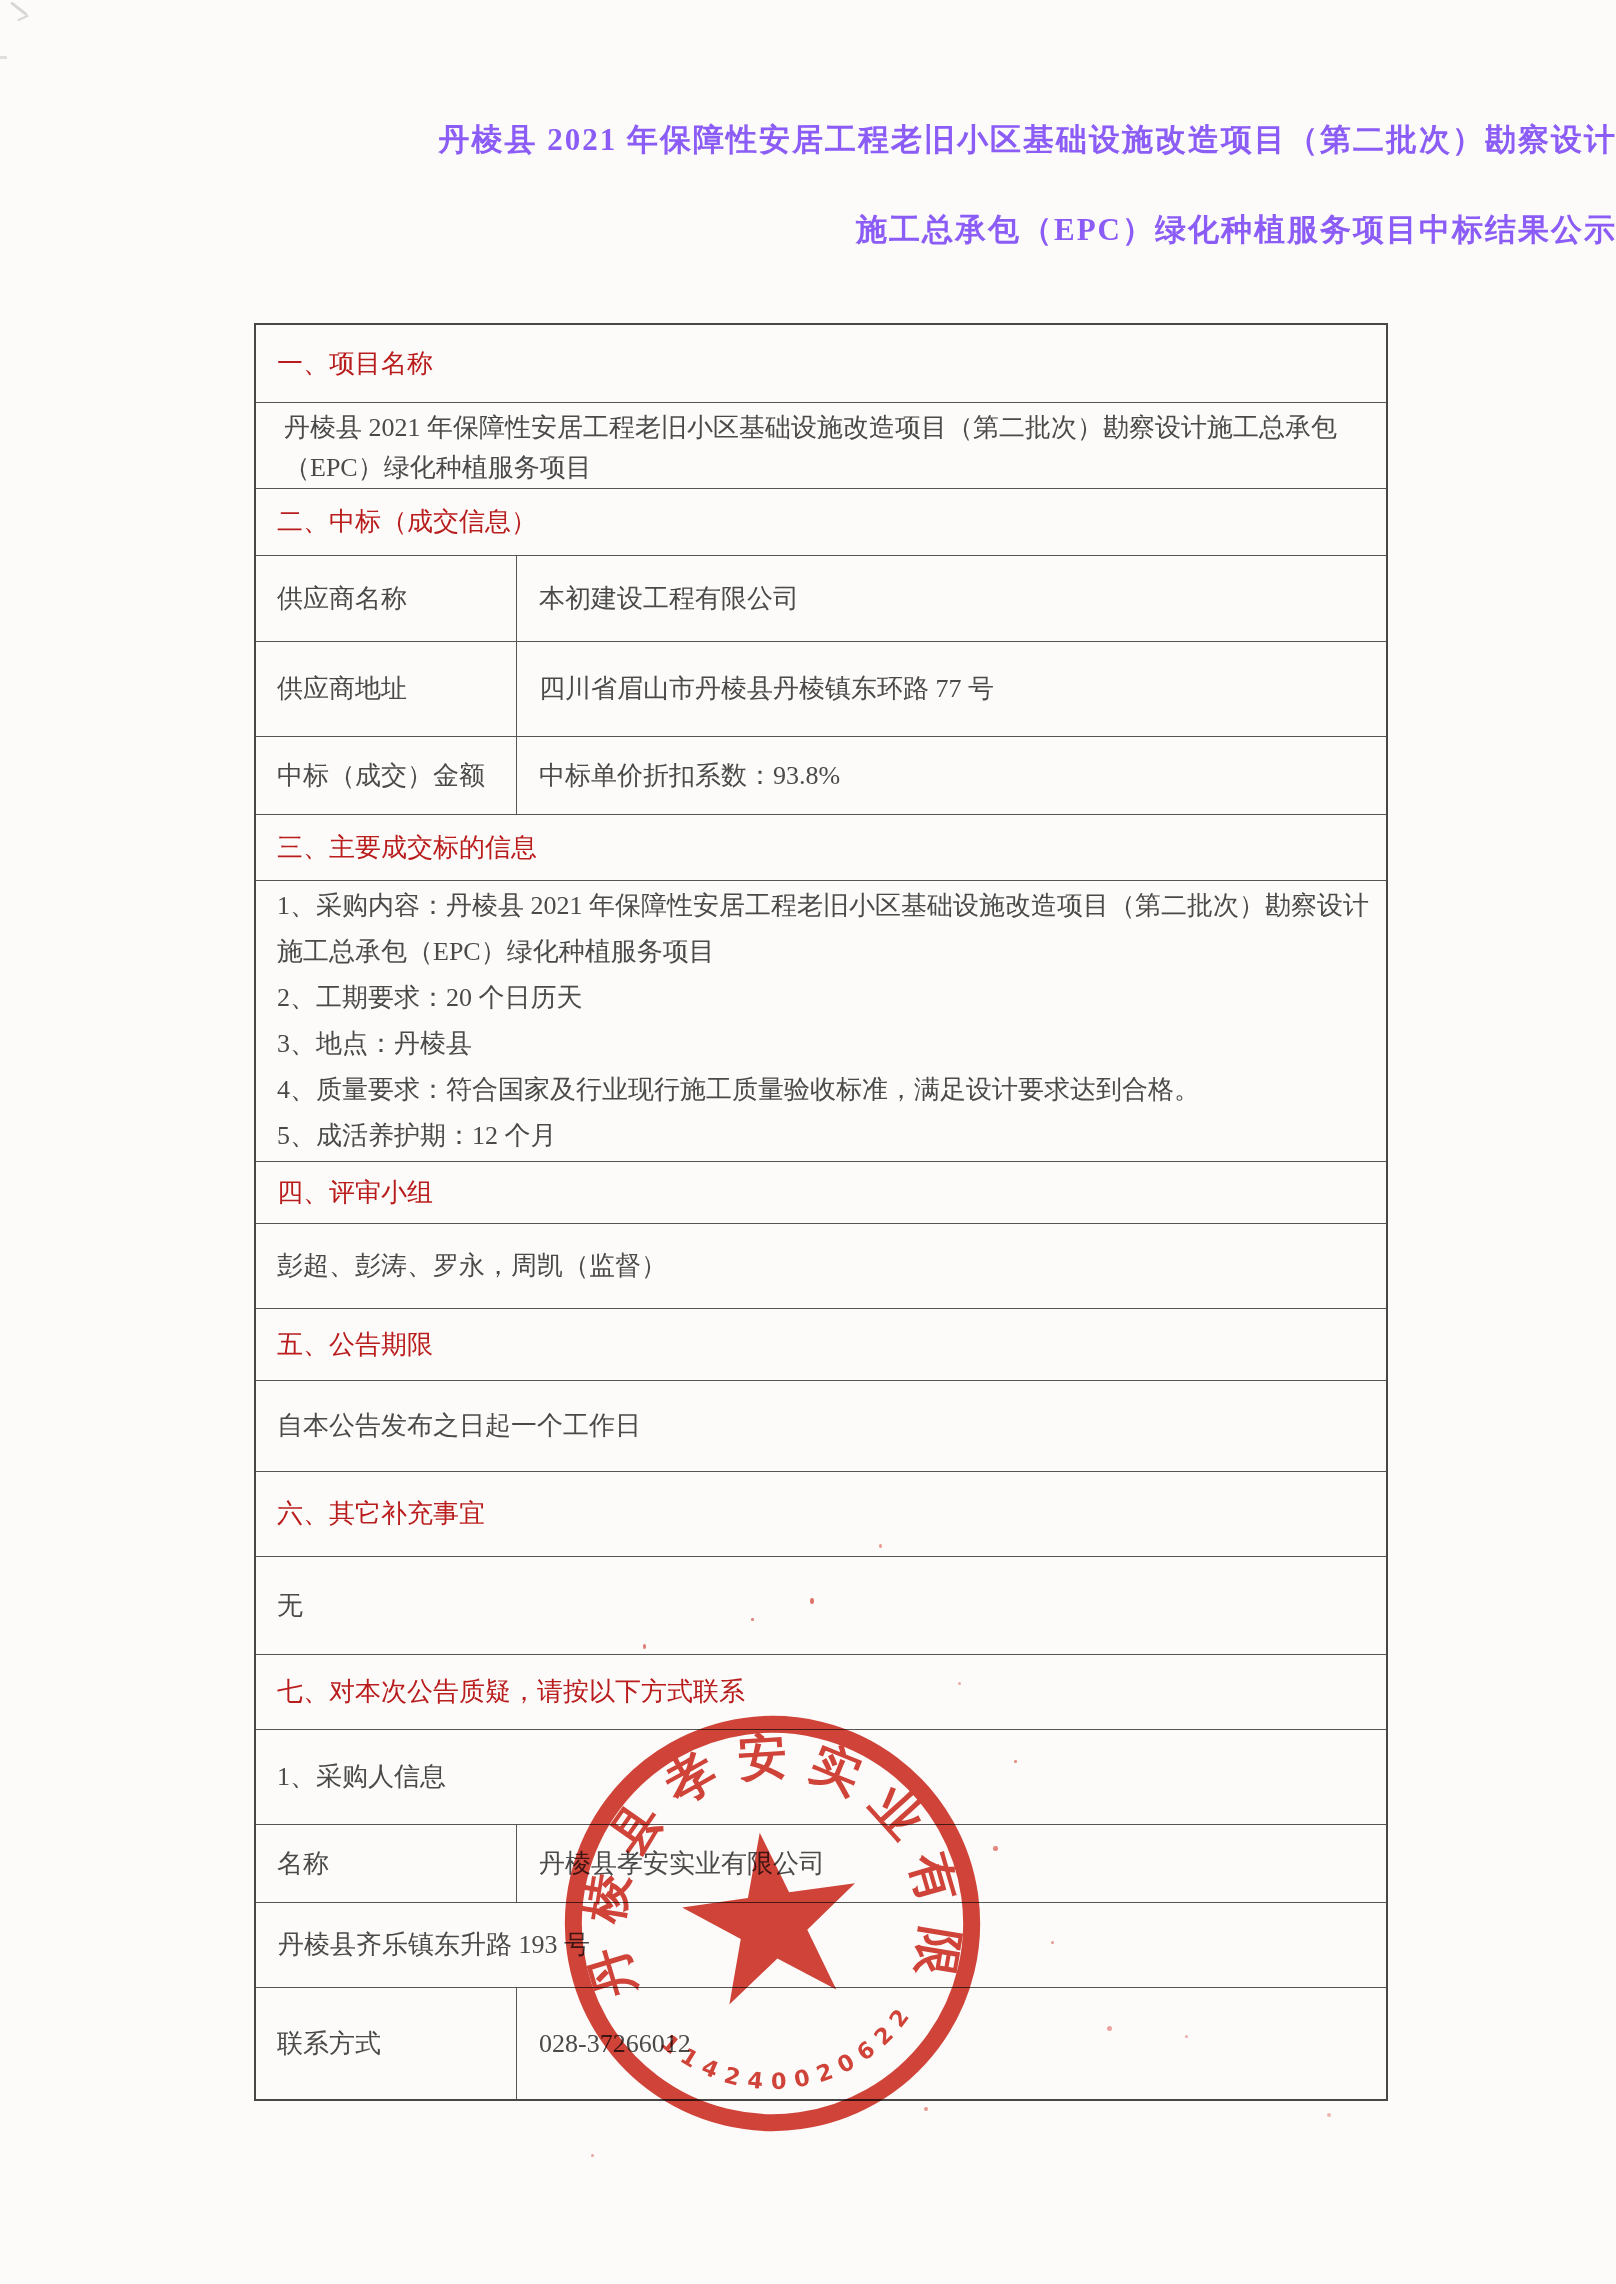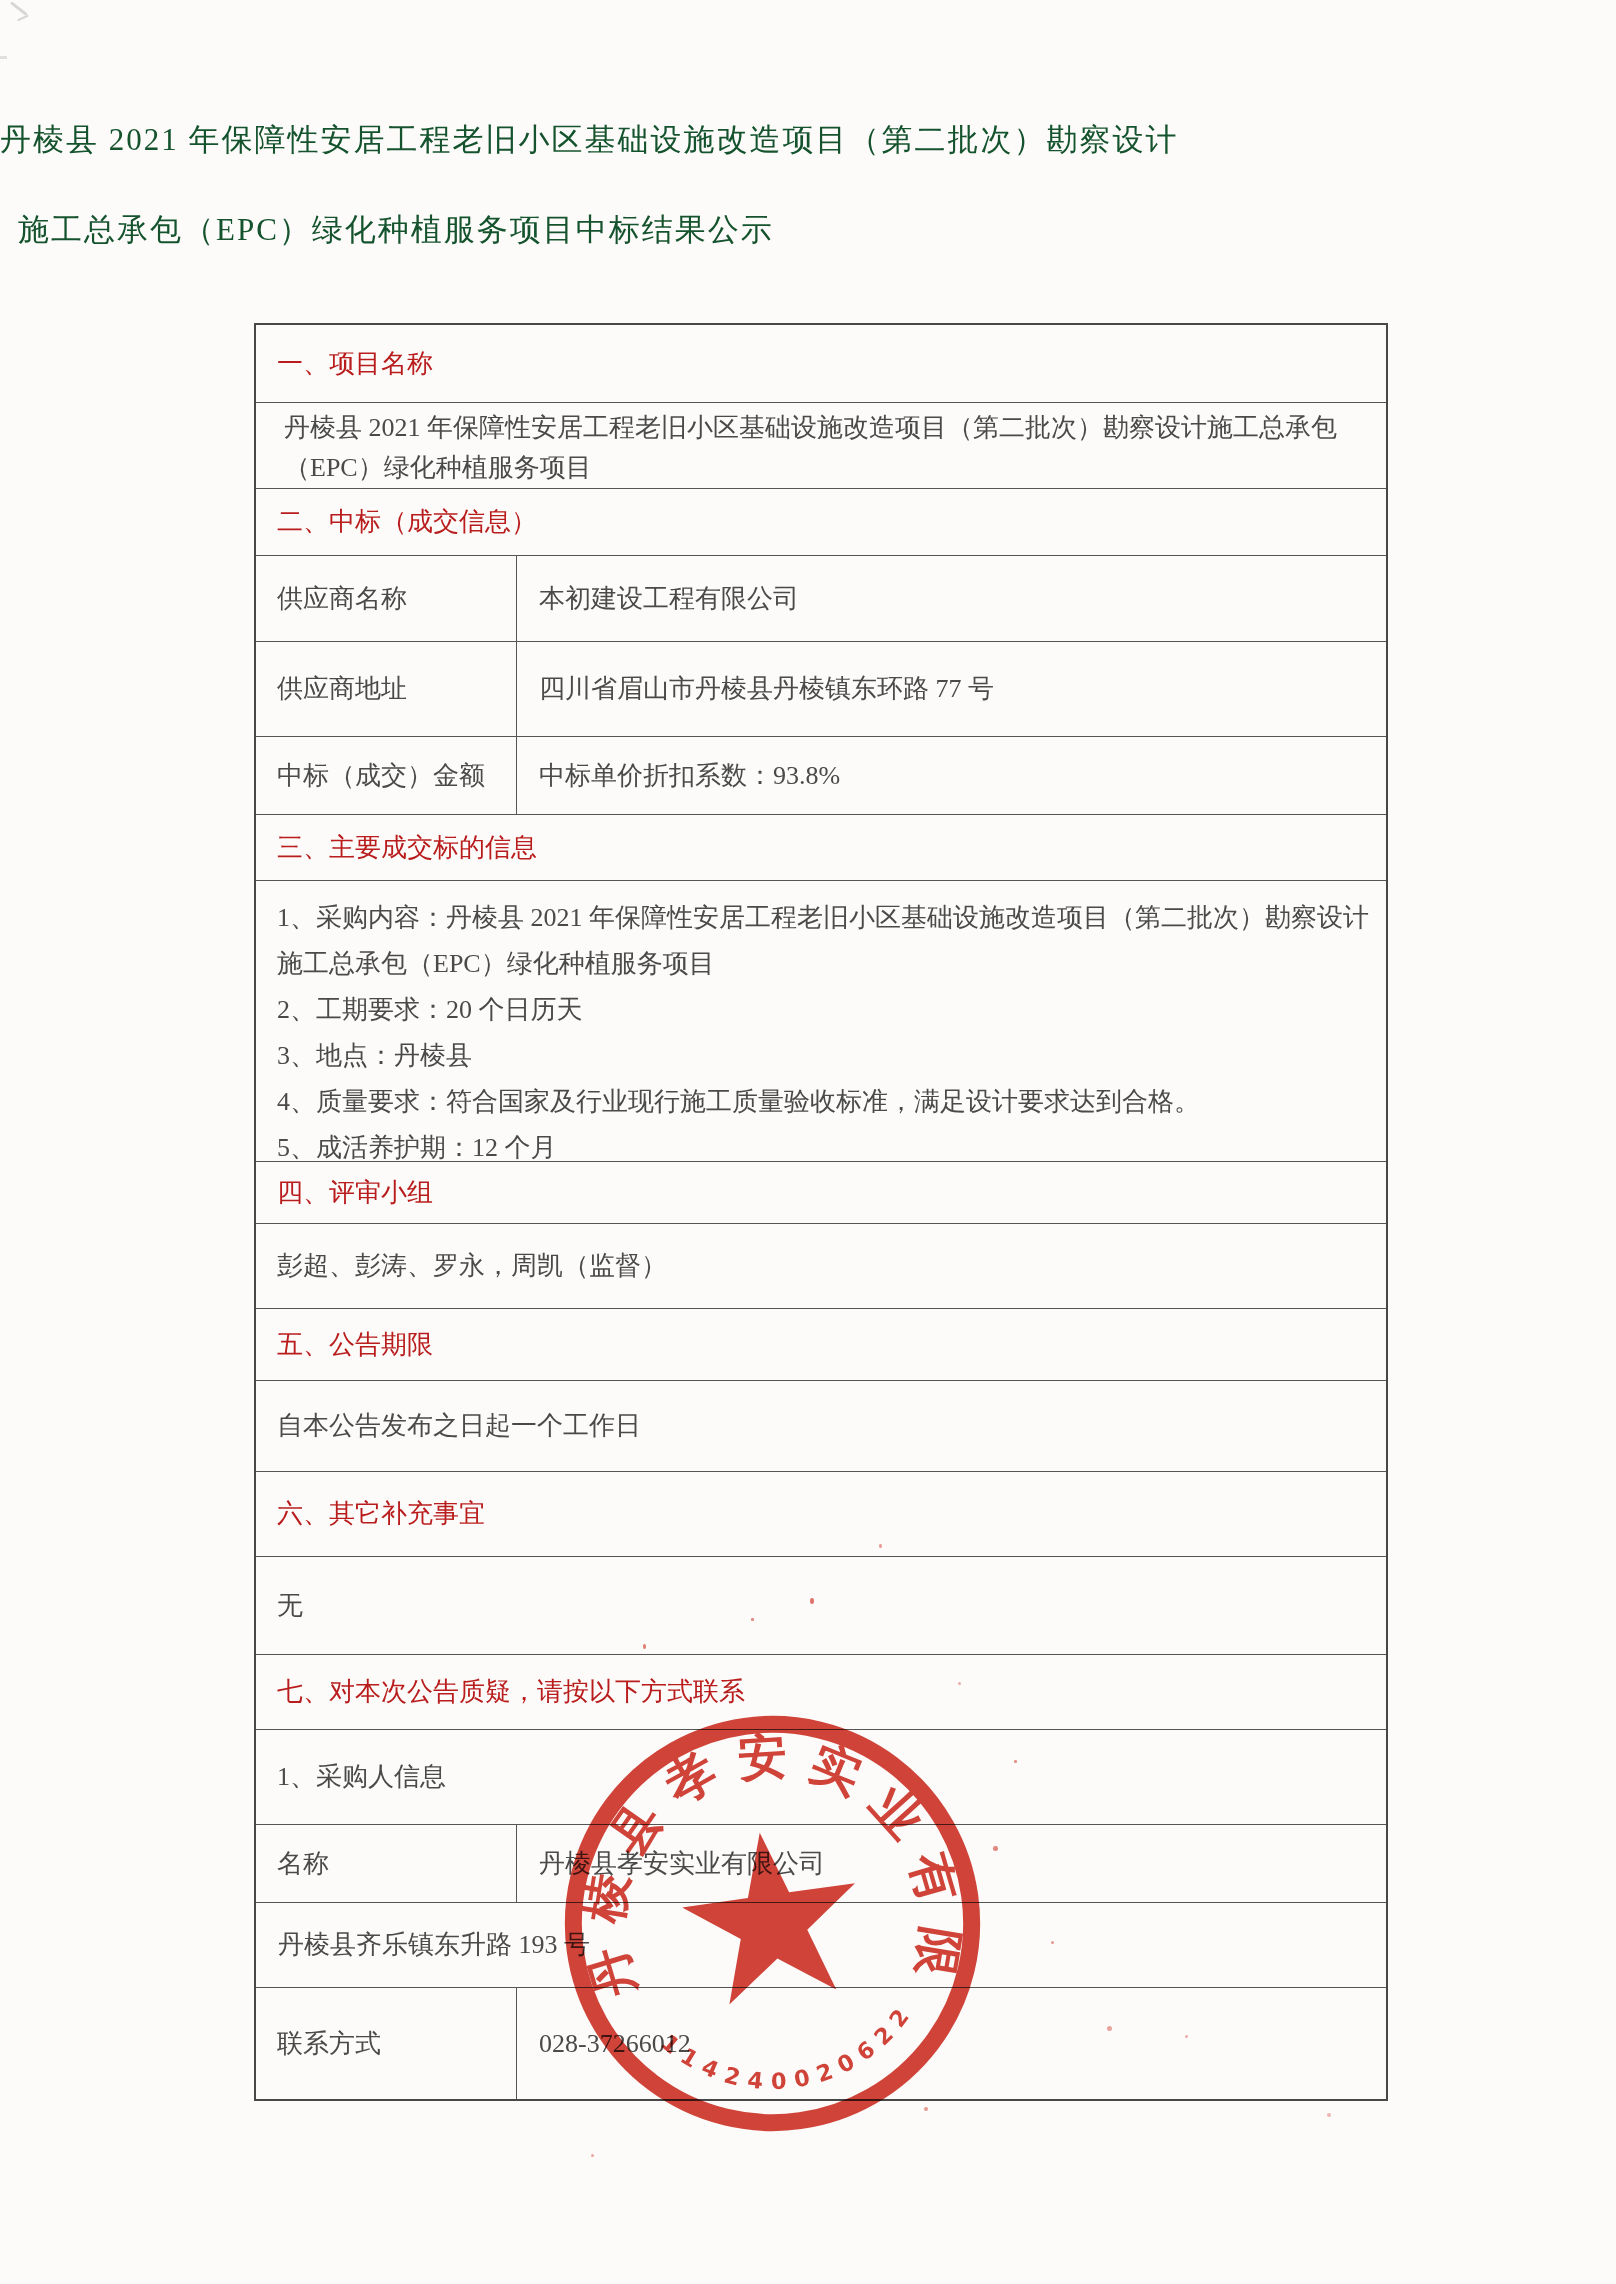--- a/index.html
+++ b/index.html
@@ -11,39 +11,39 @@
     -webkit-font-smoothing:antialiased;
     overflow:hidden;
   }
   
   .scan-mark{position:absolute;background:#b9b6b4;opacity:.55;}
   .scan-mark.m1{left:9px;top:6.5px;width:19.6px;height:2.6px;transform:rotate(38deg);border-radius:2px;}
   .scan-mark.m2{left:17px;top:17px;width:11.7px;height:2px;transform:rotate(-24deg);border-radius:2px;}
   .scan-mark.m3{left:0px;top:56px;width:6.5px;height:2.6px;opacity:.4;}
 
   .title-line{
-    position:absolute;left:0;right:0;text-align:left;
-    font-size:31px;font-weight:400;color:#14532d;
+    position:absolute;left:0;right:0;text-align:right;
+    font-size:31px;font-weight:700;color:#8b5cf6;
     letter-spacing:2px;white-space:nowrap;
   }
   .title-line.l1{top:119px;}
   .title-line.l2{top:209px;padding-left:18px;}
 
   .doc-table{
     position:absolute;left:254px;top:323px;width:1130px;
     border:2px solid #474747;
     font-size:26px;line-height:1.45;color:#4a4a4a;
     background:transparent;
   }
   .row{display:flex;align-items:center;border-top:1.3px solid #555553;box-sizing:border-box;}
   .row:first-child{border-top:none;}
   .row.hdr,.row.content{padding-left:21px;padding-right:15.6px;}
   .row.hdr{color:#b91c1c;}
   .row.block{flex-direction:column;align-items:flex-start;justify-content:flex-start;
-    padding-top:14px;line-height:46px;}
+    padding-top:2px;line-height:46px;}
   .row.block p{margin:0;}
   .cell{box-sizing:border-box;}
   .cell.label{flex:0 0 261px;align-self:stretch;display:flex;align-items:center;
     padding-left:21px;border-right:1.3px solid #555553;}
   .cell.value{flex:1;padding-left:22px;padding-right:13px;}
 
   .stamp-wrap{
     position:absolute;left:555px;top:1706px;width:435px;height:435px;
     mix-blend-mode:multiply;opacity:.93;pointer-events:none;
   }

